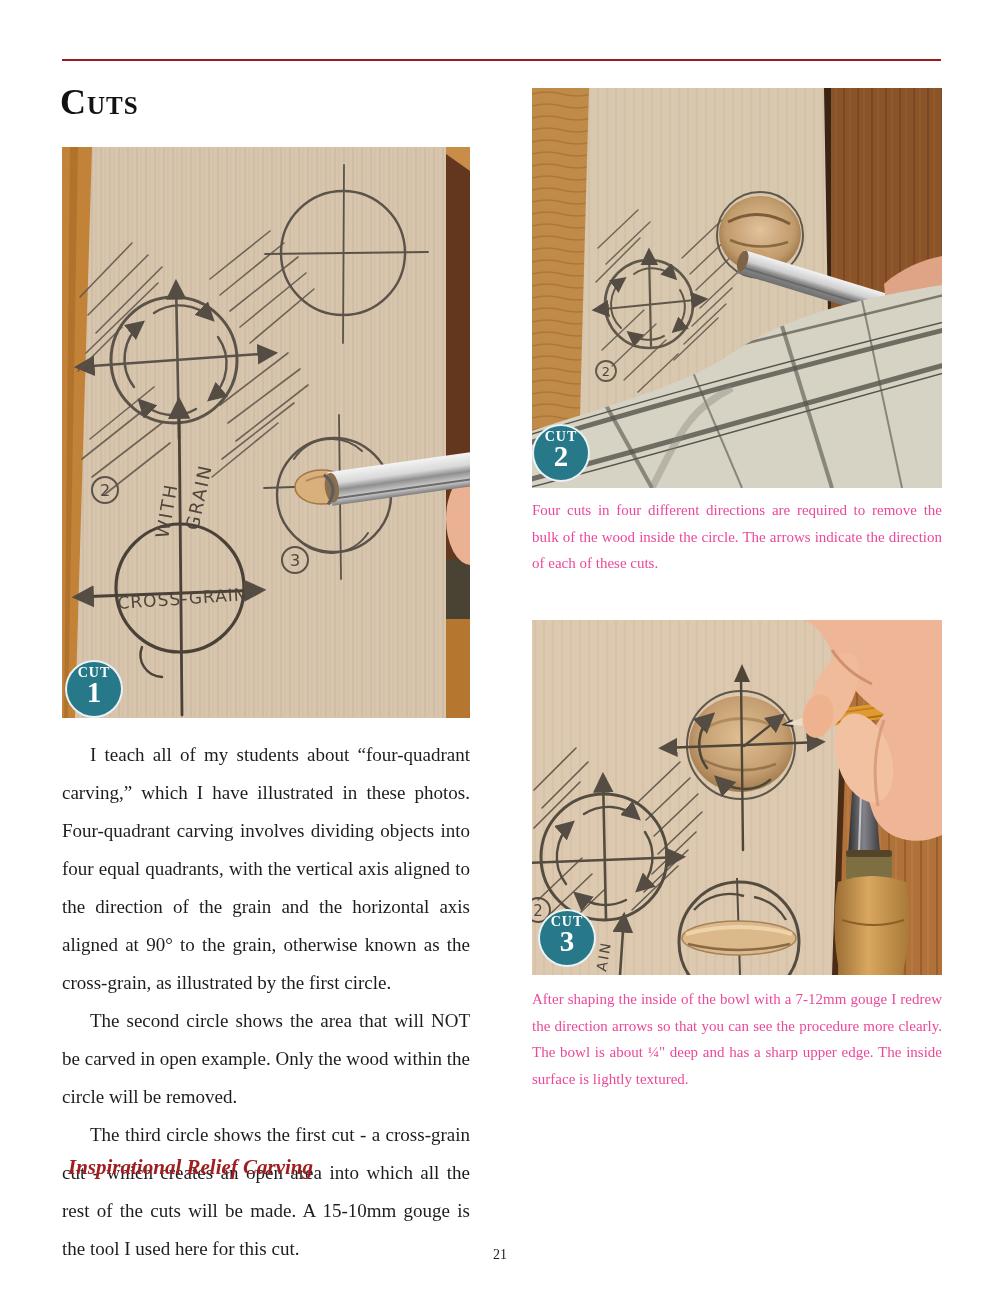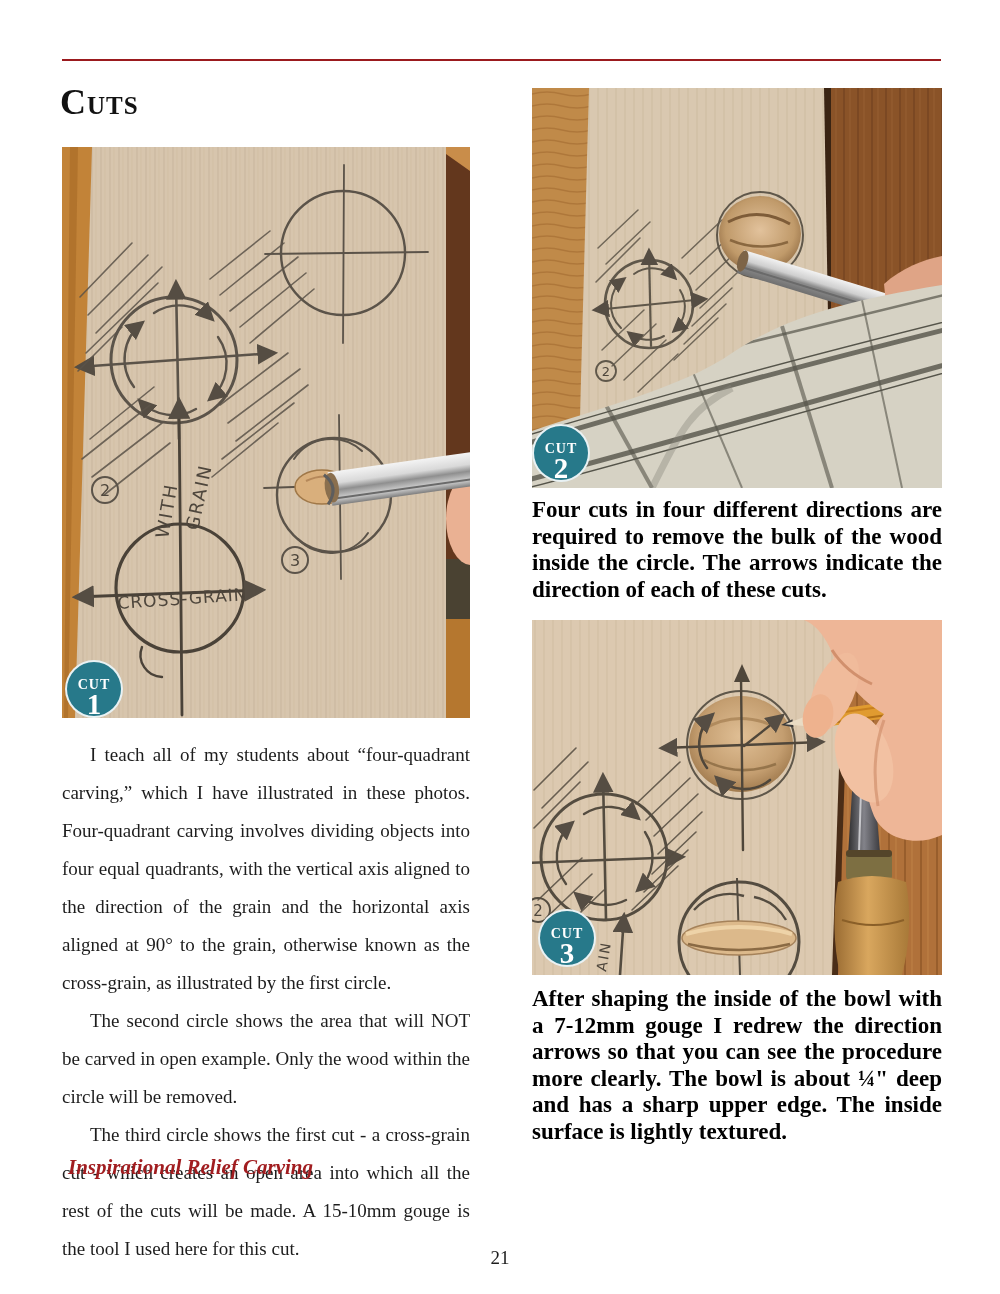--- a/index.html
+++ b/index.html
@@ -7,30 +7,30 @@
         font-family:"Liberation Serif", serif;color:#1c1c1c;}
   .abs{position:absolute;}
   .toprule{left:62px;top:59px;width:879px;height:2px;background:#9b1a1e;}
   .title{left:60px;top:84px;font-size:36px;font-weight:700;letter-spacing:1px;
          font-variant:small-caps;color:#121212;line-height:1;}
   .fig{overflow:hidden;}
   .fig svg{position:absolute;left:0;top:0;}
   .badge{position:absolute;width:58px;height:58px;border-radius:50%;
          background:#27798a;border:2px solid rgba(255,255,255,0.9);box-sizing:border-box;
          color:#ffffff;text-align:center;z-index:5;}
-  .badge .cut{font-size:14px;font-weight:700;letter-spacing:1px;line-height:1;margin-top:16px;}
+  .badge .cut{font-size:14px;font-weight:700;letter-spacing:1px;line-height:1;margin-top:4px;}
   .badge .num{font-size:29px;font-weight:700;line-height:0.85;}
   .bodytext{font-size:19px;line-height:38px;text-align:justify;color:#1d1d1d;}
   .bodytext p{margin:0;text-indent:28px;}
-  .caption{font-size:23px;line-height:26.5px;text-align:justify;color:#000000;font-weight:bold;}
+  .caption{font-size:15px;line-height:26.5px;text-align:justify;color:#ec4899;}
   .footer{left:62px;top:1157px;width:879px;display:flex;align-items:flex-start;flex-direction:column;}
   .footer .rule{flex:1;height:2px;background:#9e1b20;}
   .footer .ftext{margin:0 6px;font-style:italic;font-weight:600;font-size:21px;color:#a11d20;
                  white-space:nowrap;line-height:1;}
-  .pageno{left:0;top:1247px;width:1000px;text-align:center;font-size:19px;color:#1d1d1d;}
+  .pageno{left:0;top:1247px;width:1000px;text-align:center;font-size:14px;color:#1d1d1d;}
   .hand{font-family:"DejaVu Sans", sans-serif;fill:#4e463c;}
 </style>
 </head>
 <body>
 
 <div class="page">
 
   <div class="abs toprule"></div>
   <div class="abs title">Cuts</div>
 

